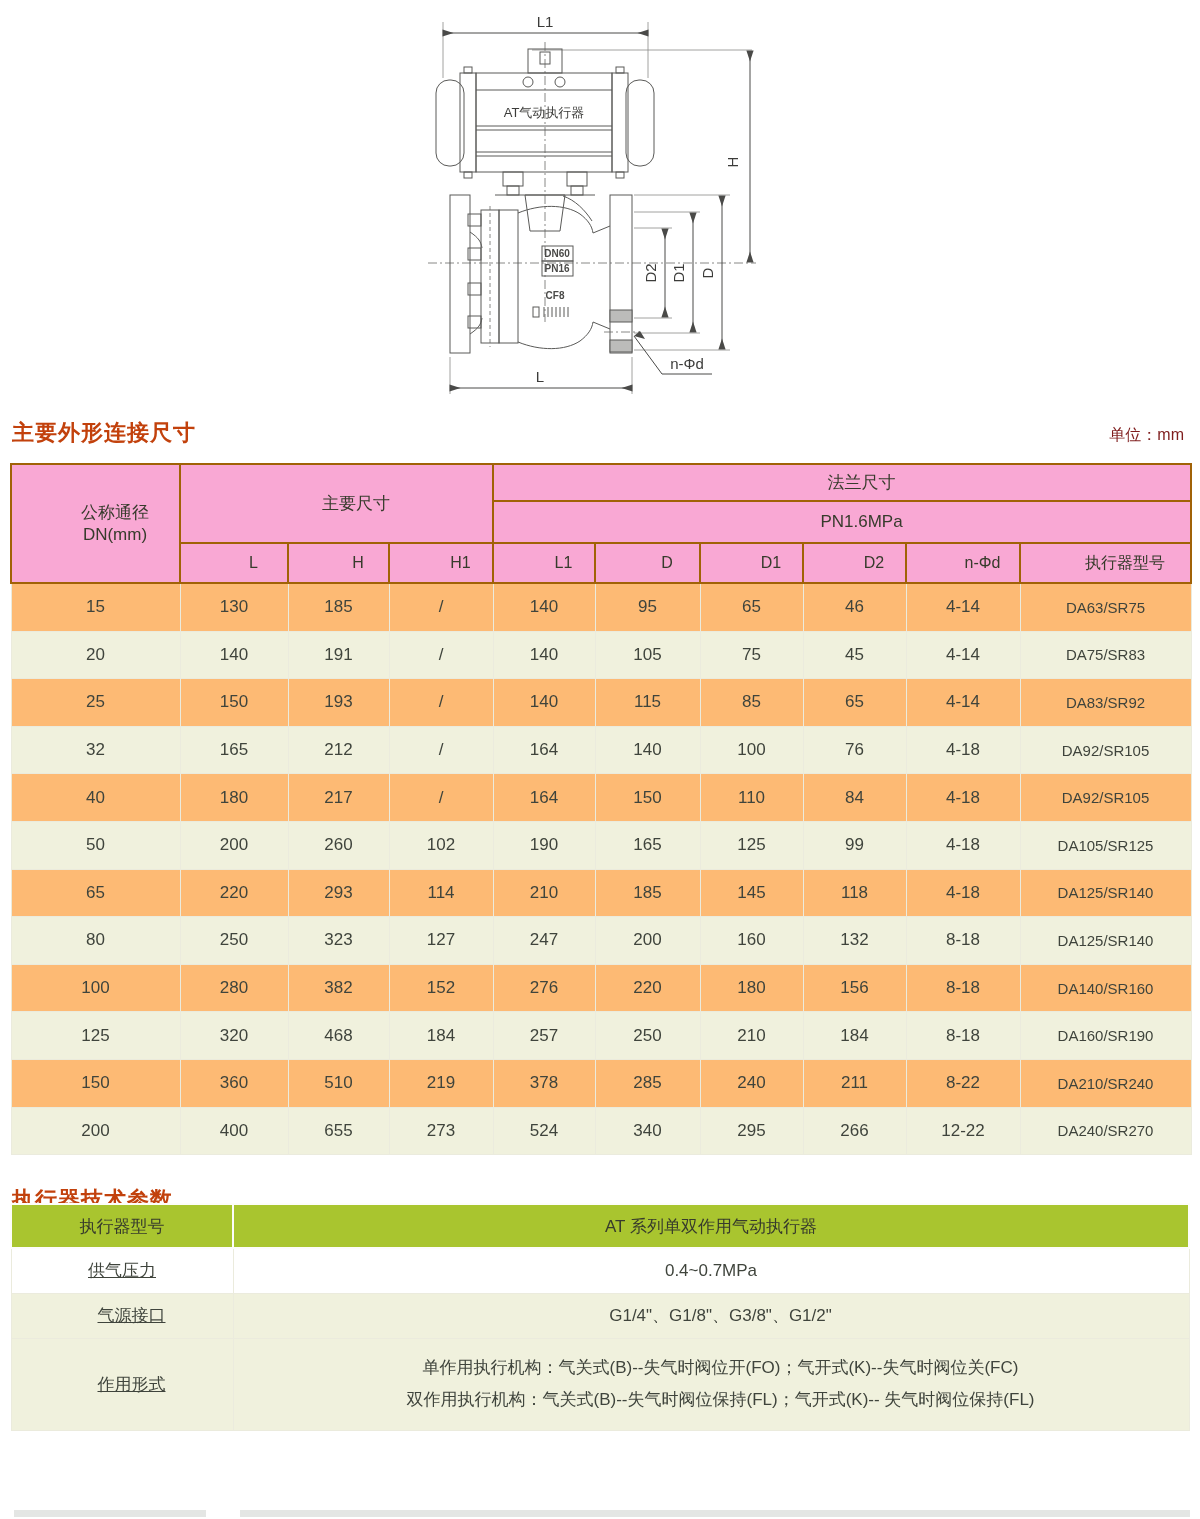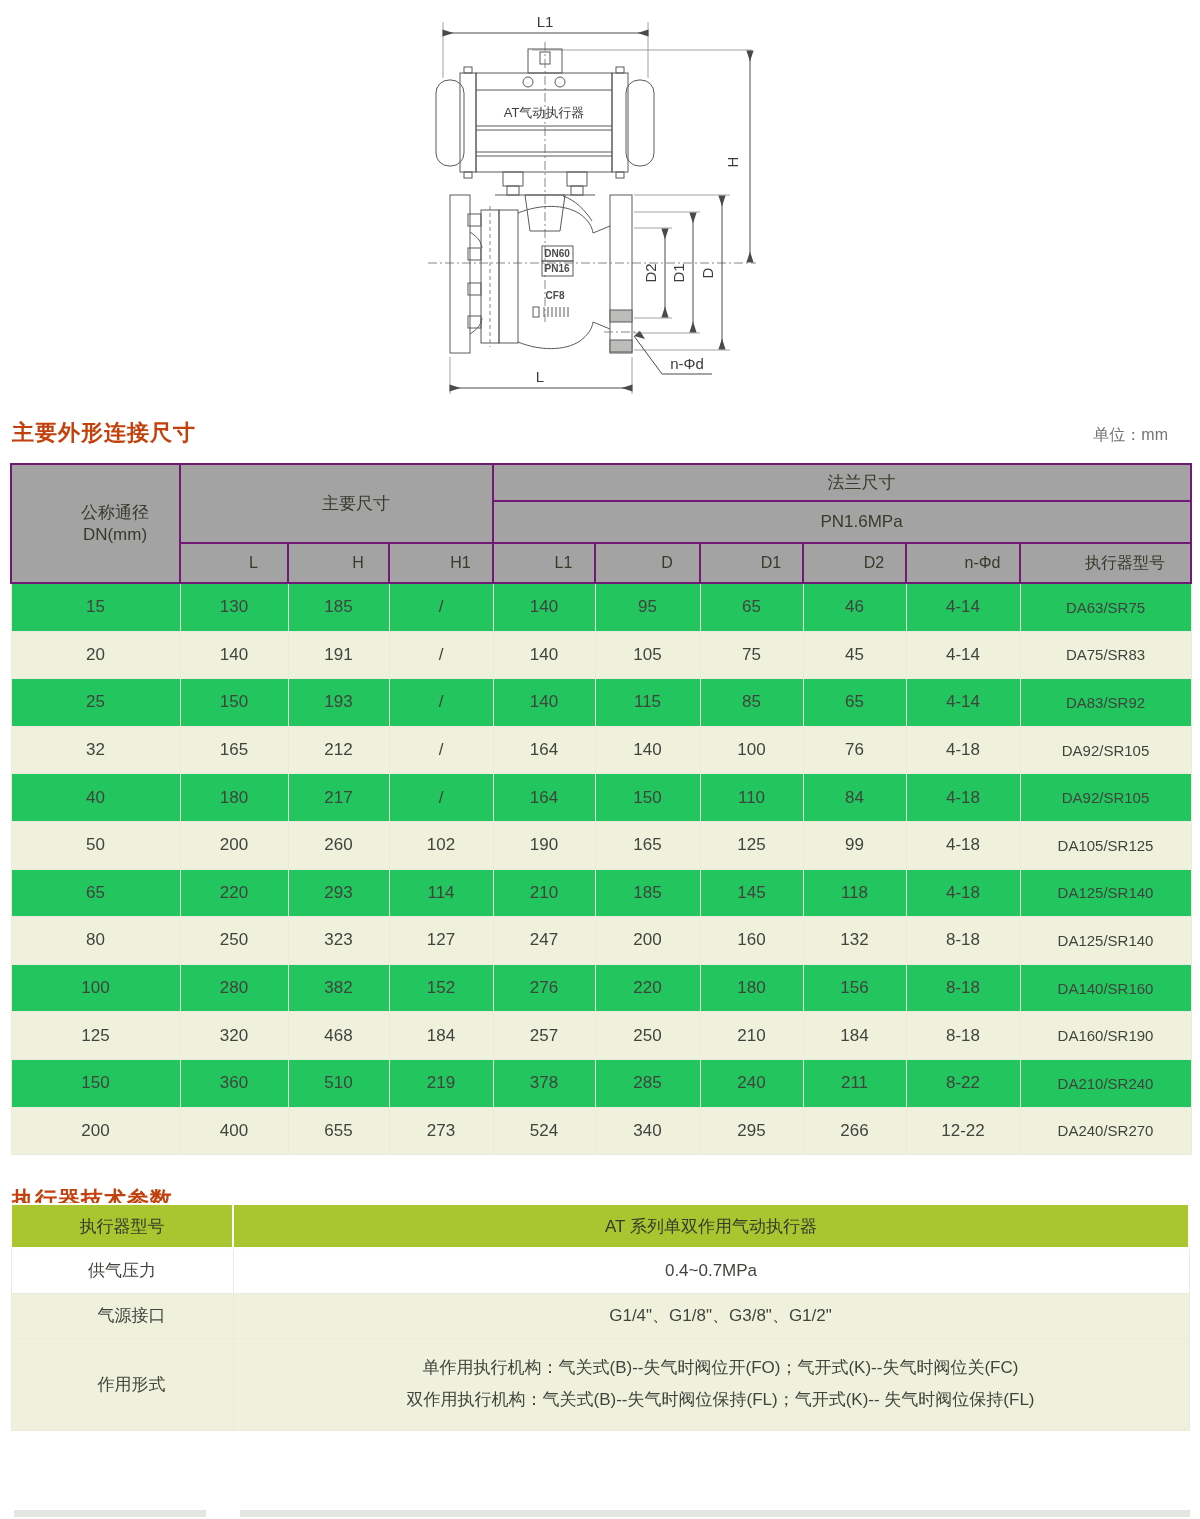--- a/index.html
+++ b/index.html
@@ -13,50 +13,50 @@
   .drawing-wrap svg{display:block;}
   .dwg-line{stroke:#5a5a58;stroke-width:1;fill:none;}
   .dwg-thin{stroke:#8b8b88;stroke-width:0.8;fill:none;}
   .dwg-dim{stroke:#4a4a48;stroke-width:1;fill:none;}
   .cl{stroke:#6a6a68;stroke-width:0.8;fill:none;stroke-dasharray:9 3 2 3;}
   .dash{stroke:#6a6a68;stroke-width:0.8;fill:none;stroke-dasharray:4 3;}
   .dwg-txt{fill:#3c3c3a;font-size:15px;}
   .dwg-small{fill:#4a4a48;font-size:10px;font-weight:bold;}
   
   .sec-title{position:absolute;left:12px;color:#c2410c;font-weight:bold;font-size:22px;letter-spacing:1px;}
-  .unit-label{position:absolute;right:32px;font-size:16px;color:#737373;}
+  .unit-label{position:absolute;right:16px;font-size:16px;color:#7f1d1d;}
   
   table{border-collapse:collapse;table-layout:fixed;}
   .main-table{position:absolute;left:10px;top:463px;width:1180px;}
   .main-table th{
-    background:#a3a3a3;color:#373b2c;font-weight:normal;font-size:17px;
-    border:2px solid #701a75;line-height:1.25;padding-left:40px;
+    background:#f9a8d4;color:#373b2c;font-weight:normal;font-size:17px;
+    border:2px solid #a16207;line-height:1.25;padding-left:40px;
   }
   .main-table tr.hrow1 th{height:33px;}
   .main-table tr.hrow2 th{height:38px;}
   .main-table tr.hrow3 th{height:36px;font-size:16px;}
   .main-table td{
     height:44.6px;text-align:center;font-size:17px;color:#3f443c;
     border:1px solid #ebebdd;
   }
   .main-table td.actcol{font-size:15px;}
   .main-table tr.alt td{background:#f0f1dd;}
-  .main-table tr.plain td{background:#22c55e;}
+  .main-table tr.plain td{background:#fdba74;}
   
   .param-table{position:absolute;left:10px;top:1203px;width:1180px;}
   .param-table th{
     background:#a9c52f;color:#373b2c;font-weight:normal;font-size:17px;
     border:2px solid #fdfdfa;height:40px;
   }
   .param-table td{
     text-align:center;font-size:17px;color:#3f443c;border:1px solid #ebebdd;
   }
   .param-table tr.plain td{background:#ffffff;}
   .param-table tr.alt td{background:#f0f1dd;padding-left:20px;}
-  .param-table td.plabel{width:218px;}
+  .param-table td.plabel{width:218px;text-decoration:underline;}
   .two-line div{line-height:1.9;}
   
   .footer-strip{position:absolute;top:1510px;height:7px;background:#e4e6e4;}
 </style>
 </head>
 <body>
 
 <div class="drawing-wrap">
   <svg width="400" height="412" viewBox="0 0 400 412" xmlns="http://www.w3.org/2000/svg">
     <defs>

